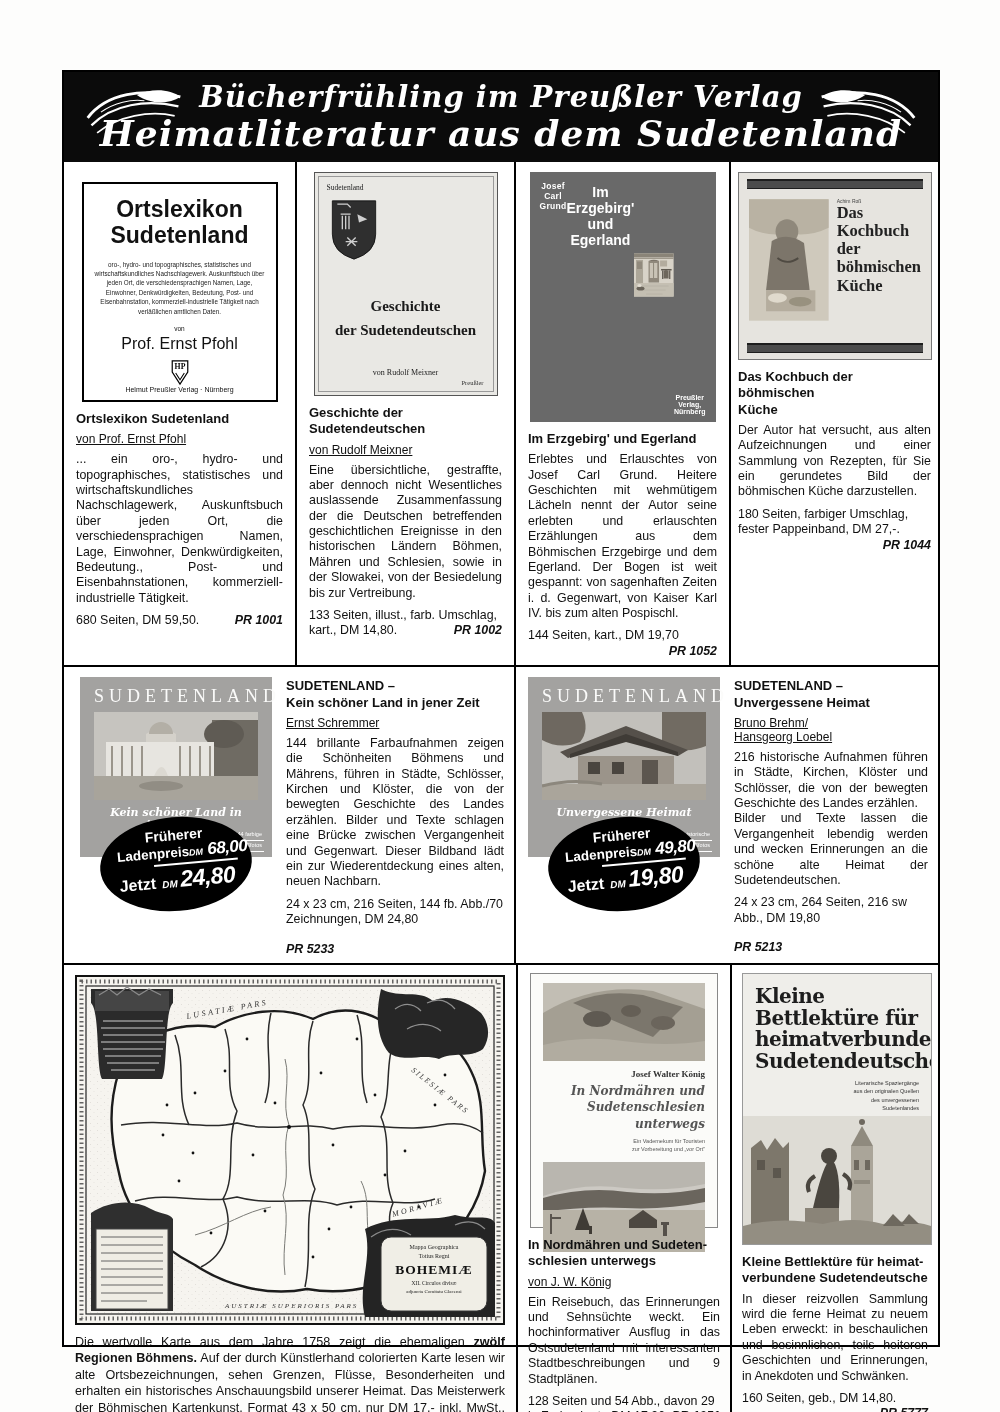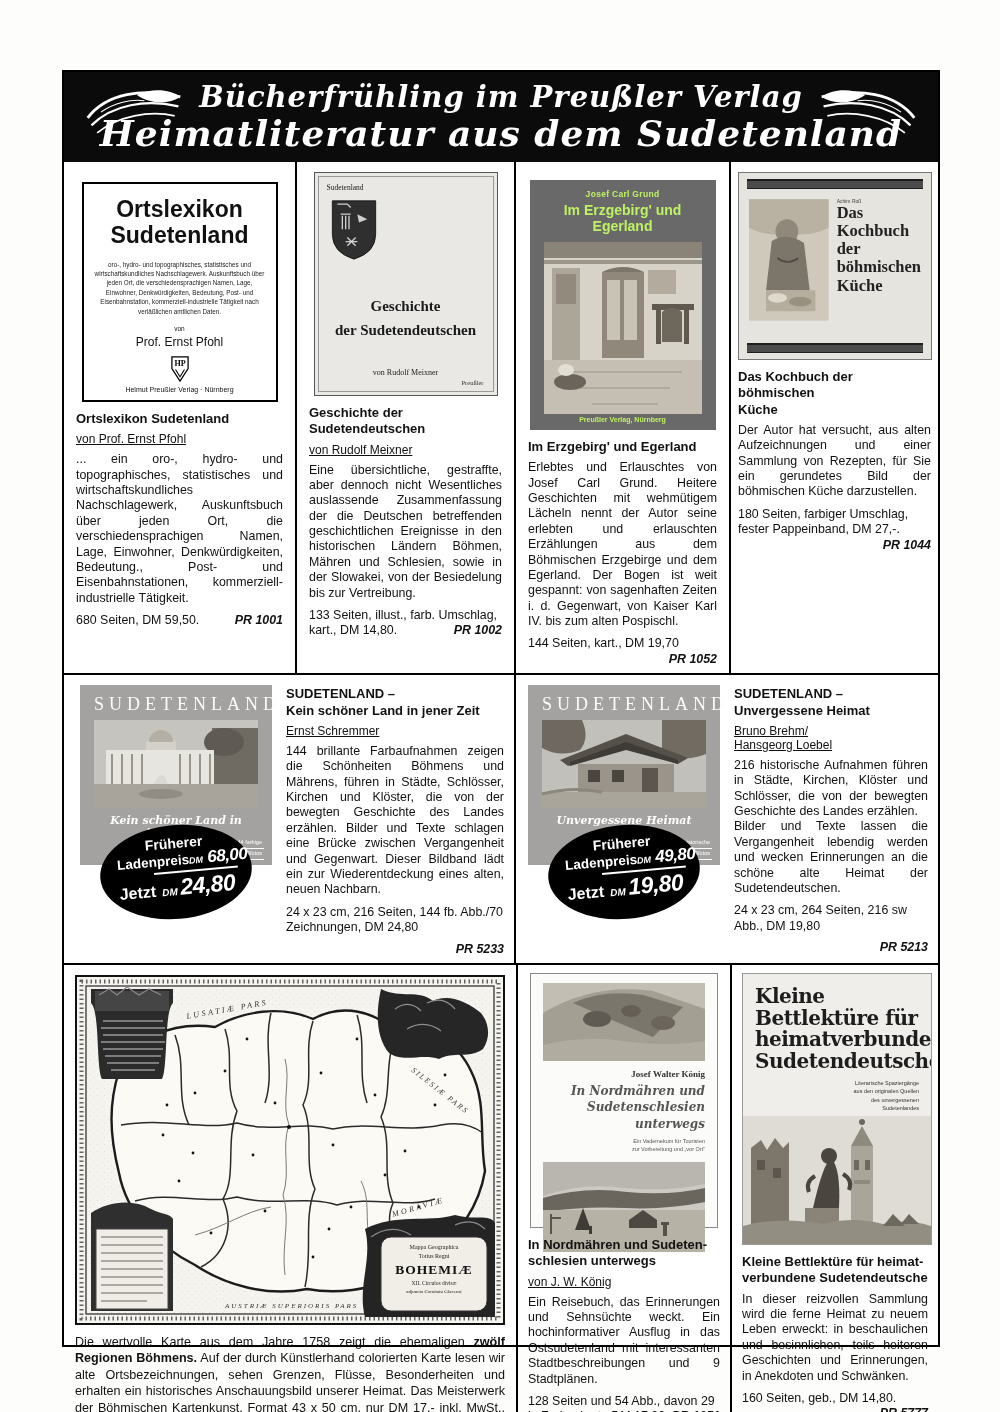--- a/index.html
+++ b/index.html
@@ -38,46 +38,46 @@
   .mapcol { flex:0 0 452px; border-right:2px solid #000; padding:10px 11px; }
   .col.b7 { flex:0 0 214px; border-right:2px solid #000; padding:8px 10px; overflow:hidden; }
   .col.b8 { flex:1; padding:8px 10px; overflow:hidden; }
 
   
   .desc h3 { font-size:13px; font-weight:700; margin:9px 0 5px; line-height:1.25; white-space:pre-line; }
   .desc .author { font-size:12px; margin-bottom:6px; white-space:pre-line;text-decoration:underline; }
   .desc .body { font-size:12.4px; line-height:1.24; text-align:justify; margin-bottom:7px; white-space:pre-line; }
   .specrow { font-size:12.4px; line-height:1.25; display:flow-root; }
   .code { float:right; font-weight:700; font-style:italic; padding-left:6px; }
-  .specrow.own .code { float:none; display:block; text-align:right; margin-top:6px; padding-left:0; }
+  .specrow.own .code { float:none; display:block; margin-top:14px; padding-left:0; }
 
   
   .cover1 { width:196px; height:220px; margin:10px auto 0; border:2px solid #000; background:#fff;
             text-align:center; padding:13px 10px 7px; display:flex; flex-direction:column; }
   .c1-title { font-size:23px; font-weight:700; line-height:1.12; white-space:pre-line; }
   .c1-blurb { font-size:6.3px; line-height:1.5; margin-top:11px; color:#222; }
   .c1-von { font-size:6.5px; margin-top:9px; }
-  .c1-author { font-size:12px; margin-top:3px; }
+  .c1-author { font-size:16px; margin-top:3px; }
   .hp-logo { width:22px; height:27px; margin:7px auto 0; }
   .c1-pub { font-size:7px; margin-top:auto; }
 
   
   .cover2 { width:184px; height:224px; margin:0 auto; background:#e9e8e4; border:1px solid #555;
             box-shadow:inset 0 0 0 3px #e9e8e4, inset 0 0 0 4px #999; padding:10px 12px;
             position:relative; font-family:"Liberation Serif",serif; }
   .c2-label { font-size:7.5px; color:#222; }
   .c2-crest { width:50px; height:68px; display:block; margin:4px 0 0 2px; }
   .c2-title { font-size:15px; font-weight:700; text-align:center; margin-top:30px; line-height:1.6;
               white-space:pre-line; color:#1a1a1a; }
   .c2-author { font-size:8px; text-align:center; margin-top:26px; color:#222; }
   .c2-pub { position:absolute; bottom:9px; right:13px; font-size:6.5px; color:#333; }
 
   
-  .cover3 { width:186px; height:250px; margin:8px auto; background:#696969; color:#bef264;
-            padding:9px 10px 7px; text-align:center; display:flex; flex-direction:column; }
+  .cover3 { width:186px; height:250px; margin:0 auto; background:#696969; color:#ffffff;
+            padding:9px 10px 7px; text-align:center; display:flex; flex-direction:row; }
   .c3-author { font-size:8.5px; font-weight:700; letter-spacing:0.3px; }
   .c3-title { font-size:14px; font-weight:700; margin-top:3px; }
   .c3-photo { margin:8px auto 0; display:block; }
   .c3-pub { font-size:7px; font-weight:700; margin-top:auto; }
 
   
   .cover4 { width:194px; height:188px; margin:0 auto; background:#e6e4df; border:1px solid #777;
             padding:6px 8px; display:flex; flex-direction:column; }
   .c4-band { height:10px; background:#4c4c4c; border-top:2px solid #1e1e1e; border-bottom:1px solid #1e1e1e; }
   .c4-mid { flex:1; display:flex; gap:8px; padding:7px 2px 6px; }

